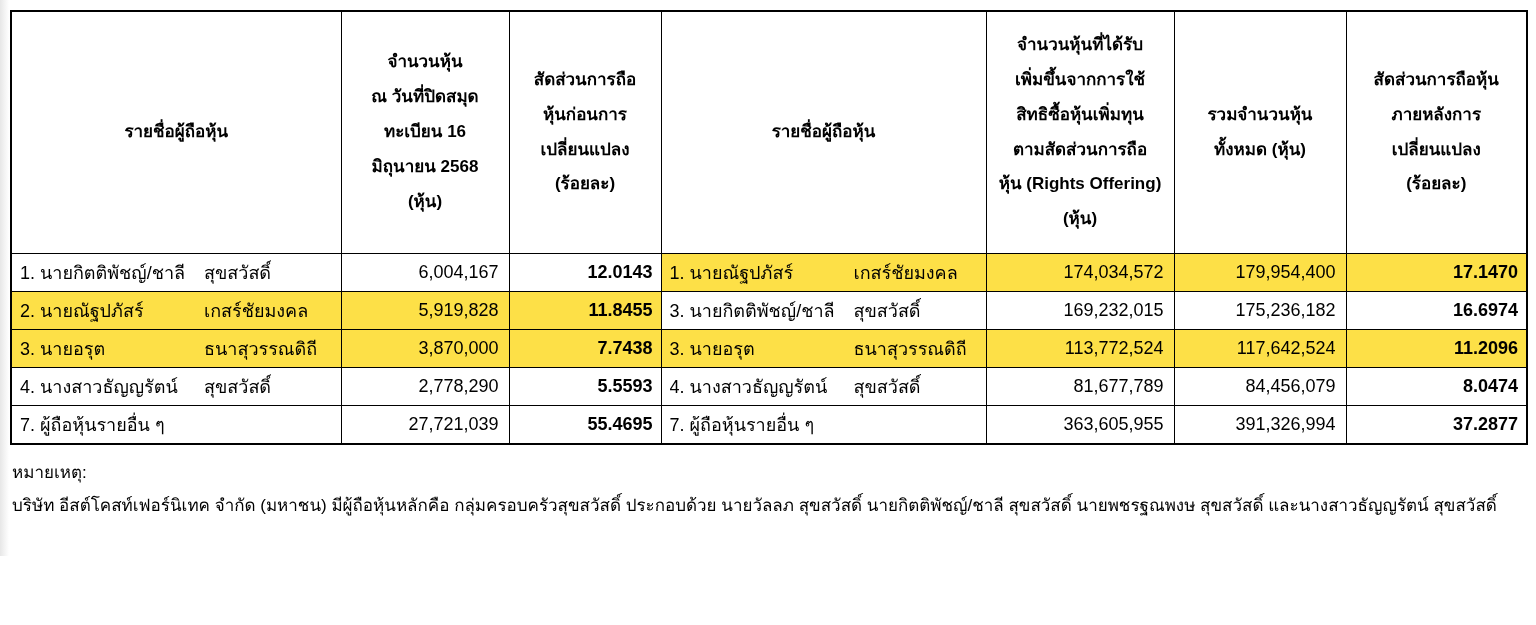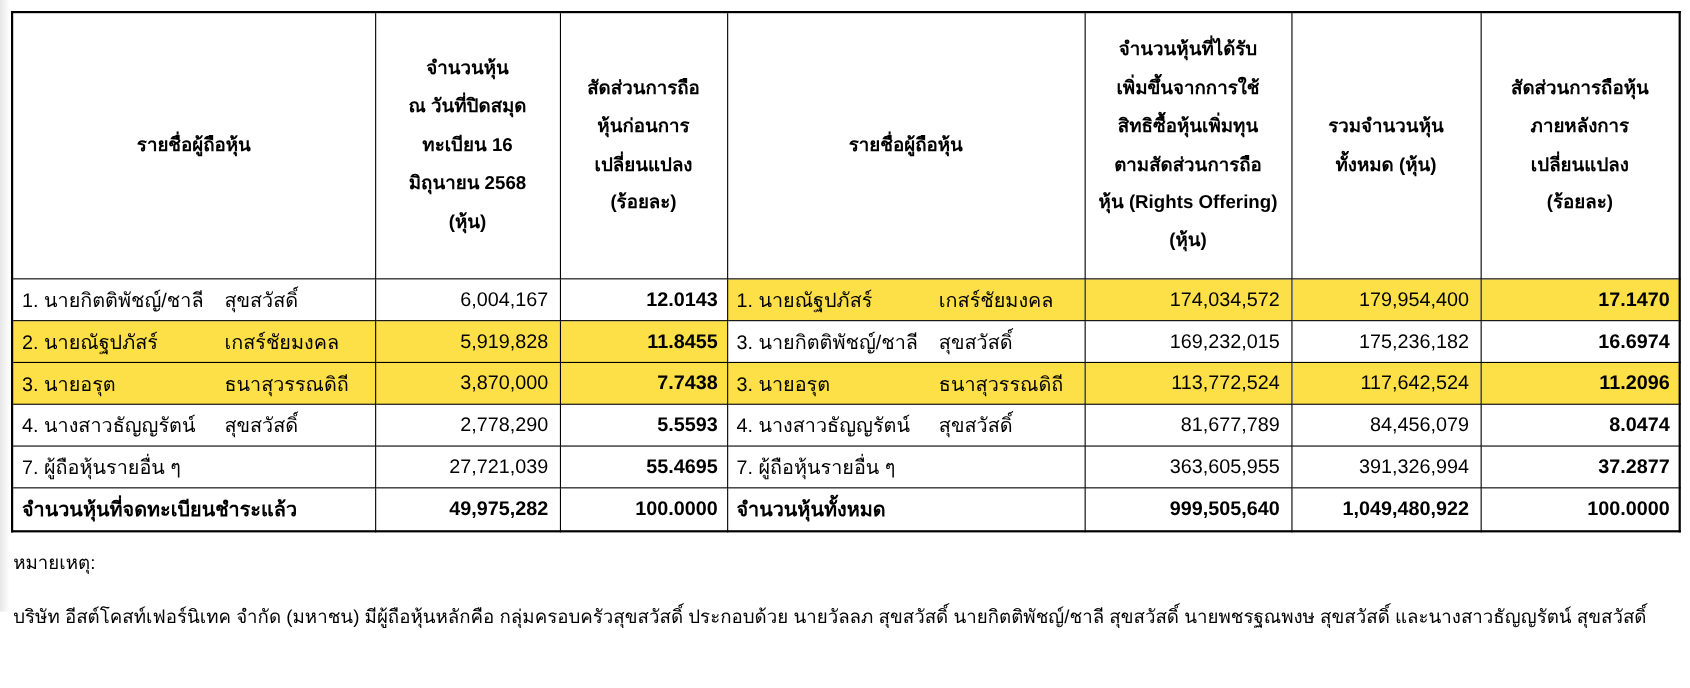--- a/index.html
+++ b/index.html
@@ -47,21 +47,21 @@
   .nflex { display: flex; align-items: center; }
   .nfirst { flex: 0 0 184px; white-space: nowrap; overflow: hidden; }
   .nlast  { white-space: nowrap; overflow: hidden; }
   td.num { text-align: right; padding-right: 10px !important; }
   td.pct { text-align: right; padding-right: 8px !important; font-weight: bold; }
   .hl { background: #fde047; }
   tr.total td { font-weight: bold; }
   tr.total td.label { padding-left: 8px !important; font-size: 18px; }
   .note { margin: 13px 0 0 2px; }
   .note-title { font-weight: normal; font-size: 17px; }
-  .note-body { font-size: 17px; margin-top: 22px; }
+  .note-body { font-size: 17px; margin-top: 6px; }
 </style>
 </head>
 <body>
 
 <div class="page">
   <table class="sh">
     <colgroup>
       <col style="width:330px">
         <col style="width:168px">
         <col style="width:152px">
@@ -193,29 +193,20 @@
             <div class="nflex">
               <span class="nfirst">7. ผู้ถือหุ้นรายอื่น ๆ</span>
               <span class="nlast"></span>
             </div>
           </td>
       <td class="num">363,605,955</td>
       <td class="num">391,326,994</td>
       <td class="pct">37.2877</td>
     </tr>
 
-    <tr class="total">
-      <td class="label">จำนวนหุ้นที่จดทะเบียนชำระแล้ว</td>
-      <td class="num">49,975,282</td>
-      <td class="pct">100.0000</td>
-      <td class="label">จำนวนหุ้นทั้งหมด</td>
-      <td class="num">999,505,640</td>
-      <td class="num">1,049,480,922</td>
-      <td class="pct">100.0000</td>
-    </tr>
   </tbody>
     </table>
 
   <div class="note">
     <div class="note-title">หมายเหตุ:</div>
     <div class="note-body">บริษัท อีสต์โคสท์เฟอร์นิเทค จำกัด (มหาชน) มีผู้ถือหุ้นหลักคือ กลุ่มครอบครัวสุขสวัสดิ์ ประกอบด้วย นายวัลลภ สุขสวัสดิ์ นายกิตติพัชญ์/ชาลี สุขสวัสดิ์ นายพชรฐณพงษ สุขสวัสดิ์ และนางสาวธัญญรัตน์ สุขสวัสดิ์</div>
   </div>
 </div>
 
 </body></html>

